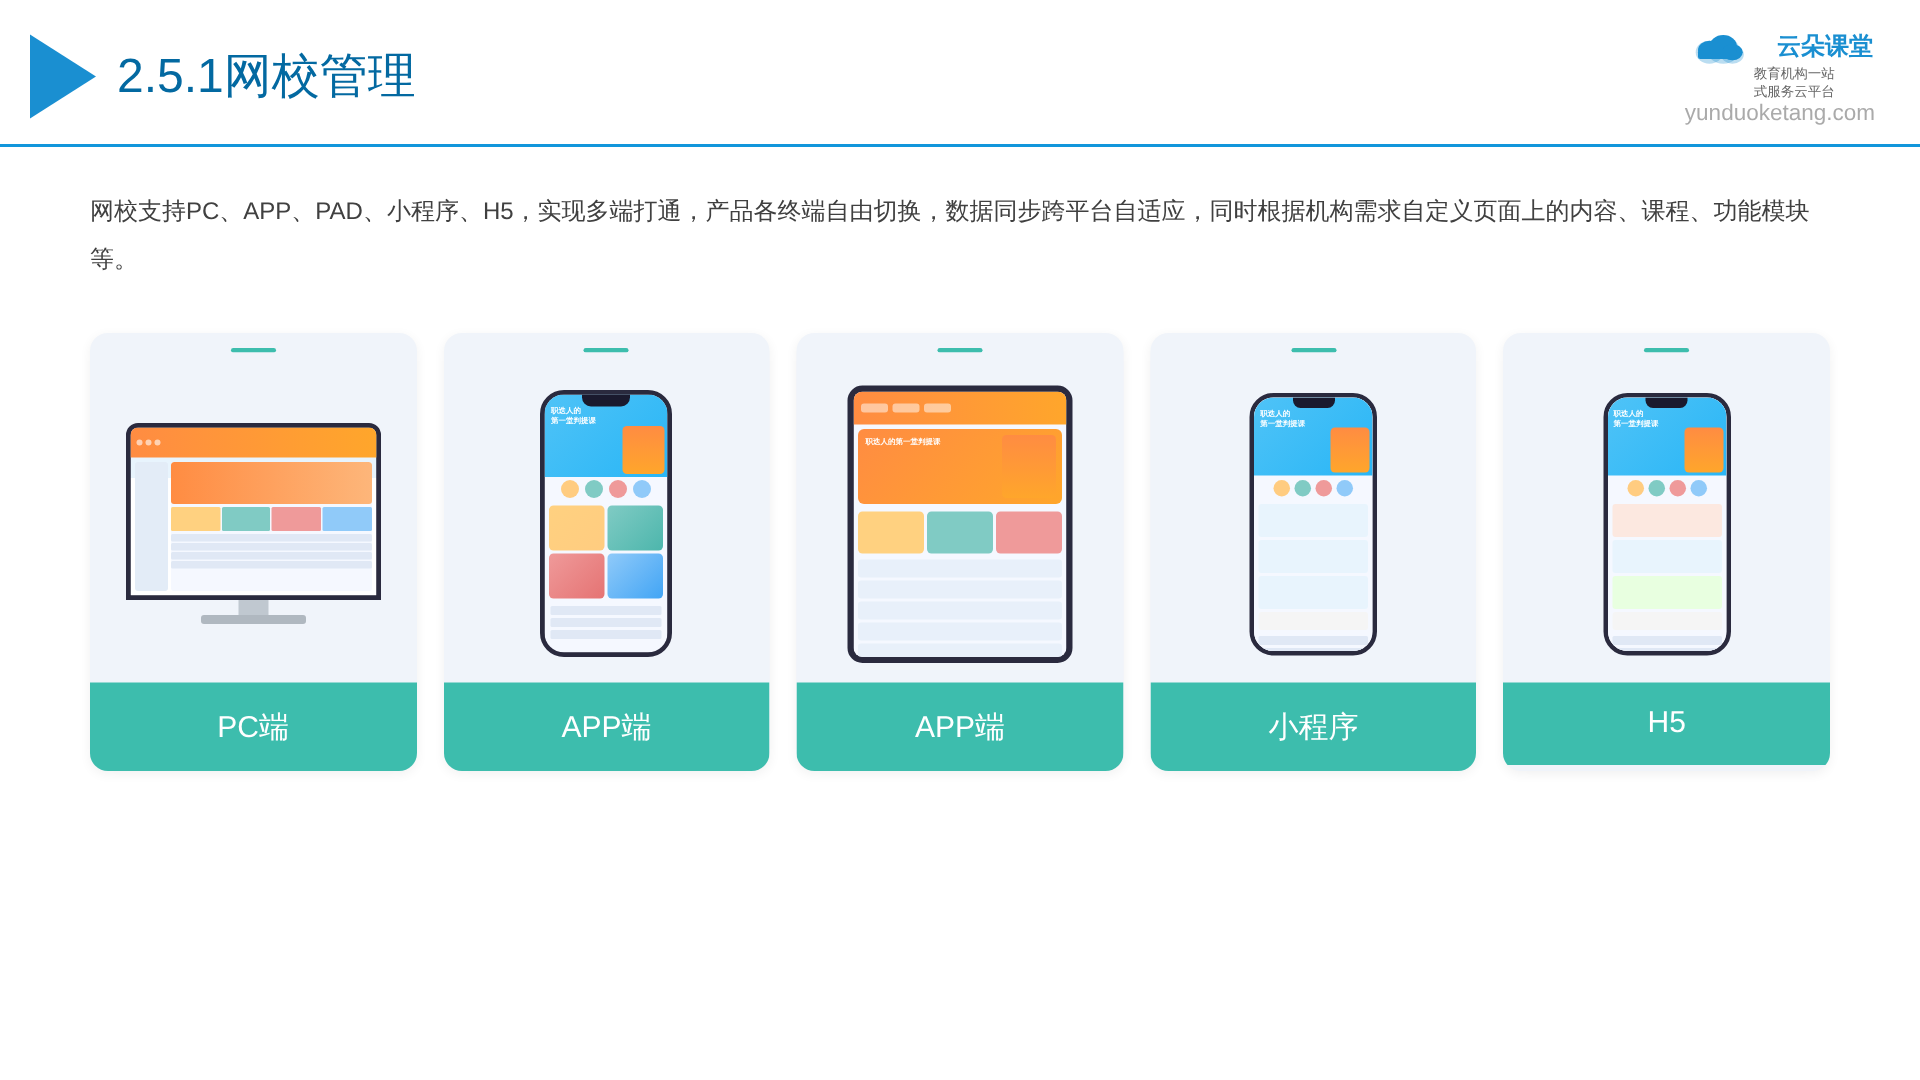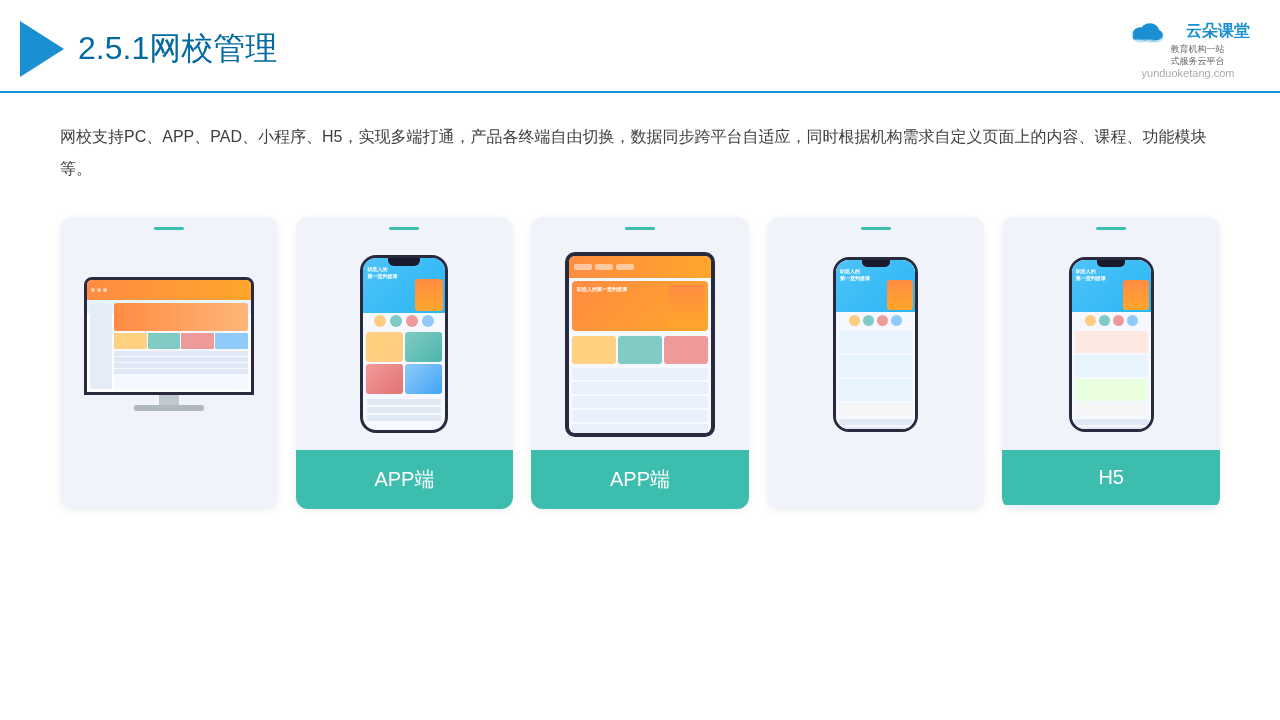--- a/index.html
+++ b/index.html
@@ -395,21 +395,21 @@
         <ellipse cx="30" cy="20" rx="14" ry="12" fill="#1a8fd1" opacity="0.3"></ellipse>
         <ellipse cx="38" cy="24" rx="10" ry="8" fill="#1a8fd1" opacity="0.3"></ellipse>
         <ellipse cx="18" cy="20" rx="10" ry="8" fill="#1a8fd1"></ellipse>
         <ellipse cx="30" cy="17" rx="12" ry="10" fill="#1a8fd1"></ellipse>
         <ellipse cx="38" cy="22" rx="9" ry="7" fill="#1a8fd1"></ellipse>
         <rect x="8" y="20" width="34" height="8" fill="#1a8fd1" rx="2"></rect>
       </svg>
       <span class="brand-name-cn">云朵课堂</span>
     </div>
     <div style="font-size:9px; color:#666; text-align:center; line-height:1.3;margin-left:19px;">教育机构一站<br>式服务云平台</div>
-    <div style="font-size:11px; color:#aaa;">yunduoketang.com</div>
+    <div style="font-size:15px; color:#aaa;">yunduoketang.com</div>
   </div>
 </div>
 
 <div class="main-content">
   <p class="description">
     <span>网校支持PC、APP、PAD、小程序、H5，实现多端打通，产品各终端自由切换，数据同步跨平台自适应，同时根据机构需求自定义页面上的内容、课程、功能模块等。</span>
   </p>
 
   <div class="cards-container">
 
@@ -441,20 +441,21 @@
                     <div class="pc-row-line"></div>
                   </div>
                 </div>
               </div>
             </div>
           </div>
           <div class="pc-stand"></div>
           <div class="pc-base"></div>
         </div>
       </div>
+      <div class="card-label">PC端</div>
     </div>
 
     <div class="card">
       <div style="width:30px; height:3px; background:#3dbdad; border-radius:2px; margin-top:10px;"></div>
       <div class="card-image-area">
         <div class="phone-mockup">
           <div class="phone-notch"></div>
           <div class="phone-screen">
             <div class="phone-banner">
               <div class="phone-banner-text">职迭人的<br>第一堂判提课</div>
@@ -537,20 +538,21 @@
               <div style="height:22px; background:#e8f4fd; border-radius:2px;"></div>
               <div style="height:12px; background:#f5f5f5; border-radius:2px;"></div>
             </div>
             <div style="padding:2px 3px;">
               <div style="height:6px; background:#e0e8f5; border-radius:1px; margin-bottom:2px;"></div>
               <div style="height:6px; background:#e0e8f5; border-radius:1px;"></div>
             </div>
           </div>
         </div>
       </div>
+      <div class="card-label">小程序</div>
     </div>
 
     <div class="card">
       <div style="width:30px; height:3px; background:#3dbdad; border-radius:2px; margin-top:10px;"></div>
       <div class="card-image-area">
         <div class="mini-phone">
           <div class="mini-phone-notch"></div>
           <div class="mini-screen">
             <div style="height:52px; background:linear-gradient(135deg,#4fc3f7,#29b6f6); padding:8px 4px 4px; position:relative; overflow:hidden;">
               <div style="font-size:5px; color:white; font-weight:bold; line-height:1.4;">职迭人的<br>第一堂判提课</div>

